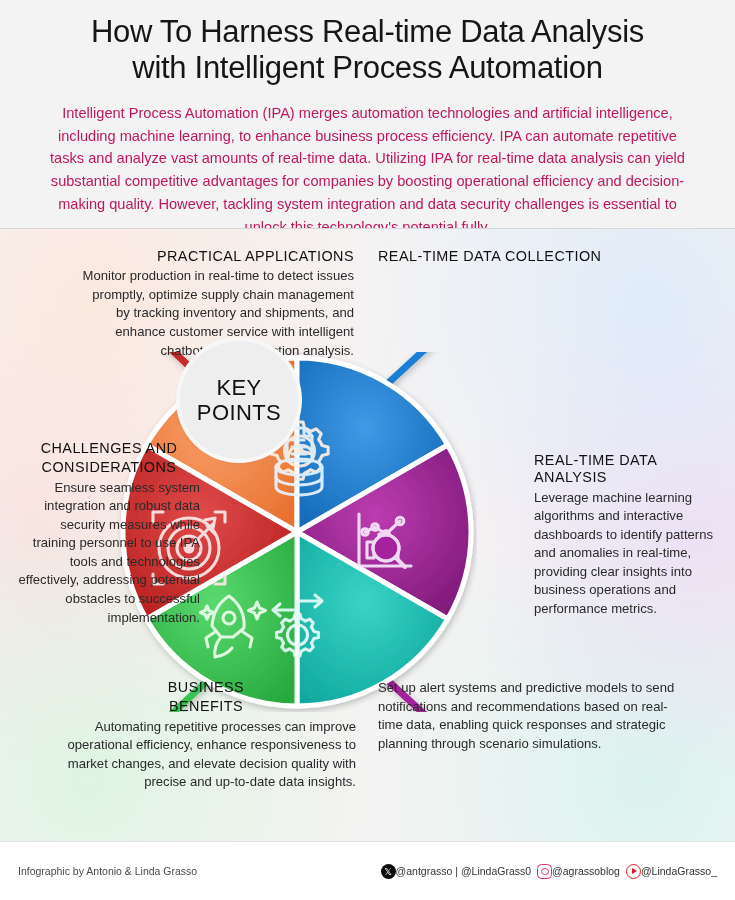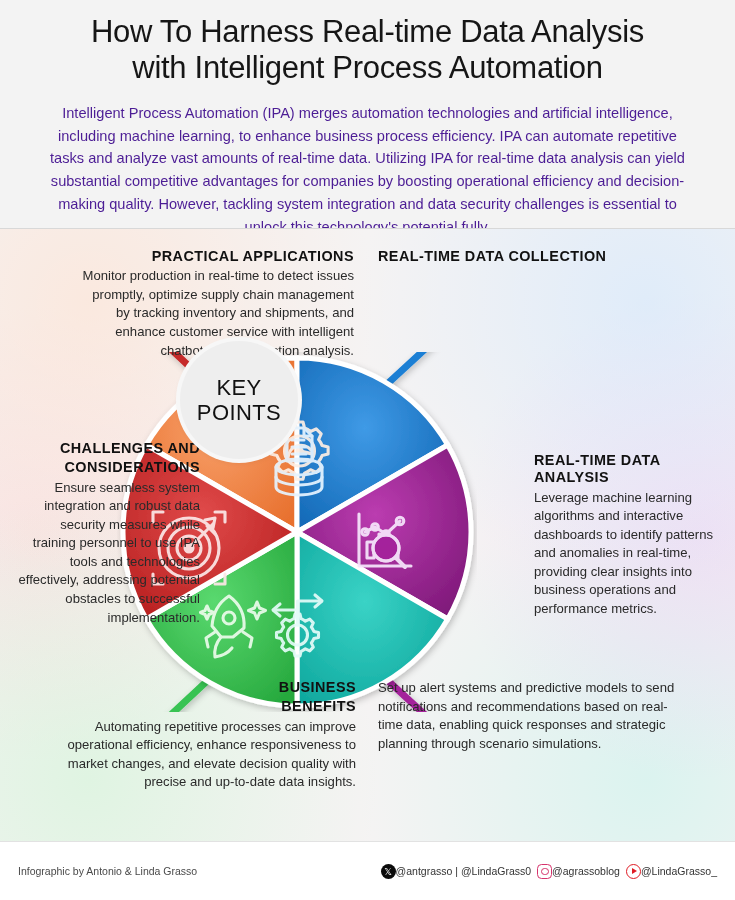--- a/index.html
+++ b/index.html
@@ -12,21 +12,21 @@
   .page { position: relative; width: 735px; height: 900px; background: #f3f3f3; }
 
   
   .header { padding: 14px 26px 0 26px; }
   .title {
     font-size: 31px; line-height: 1.16; font-weight: 400;
     text-align: center; color: #161616; letter-spacing: -0.3px;
   }
   .intro {
     margin: 16px auto 0 auto; max-width: 650px;
-    font-size: 14.6px; line-height: 1.56; text-align: center; color: #4c1d95;
+    font-size: 14.6px; line-height: 1.56; text-align: center; color: #be185d;
   }
   .divider {
     position: absolute; left: 0; top: 228px; width: 735px; height: 1px;
     background: #d8d8d8;
   }
 
   
   .body-area {
     position: absolute; left: 0; top: 229px; width: 735px; height: 612px;
     background:
@@ -49,32 +49,32 @@
     display: flex; flex-direction: column; align-items: center; justify-content: center;
     z-index: 8;
   }
   .center-circle span {
     font-size: 22px; line-height: 1.14; color: #111; letter-spacing: .4px;
   }
 
   
   .blk { position: absolute; z-index: 6; }
   .blk h3 {
-    font-size: 14.4px; font-weight: 700; color: #111;
+    font-size: 14.4px; font-weight: 400; color: #111;
     letter-spacing: .45px; line-height: 1.2; margin-bottom: 2px;
   }
   .blk p { font-size: 13.1px; line-height: 1.42; color: #2a2a2a; }
 
   .blk-practical   { left: 82px;  top: 248px; width: 272px; text-align: right; }
   .blk-collection  { left: 378px; top: 248px; width: 262px; text-align: left; }
   .blk-challenges  { left: 18px;  top: 440px; width: 182px; text-align: right; }
   .blk-analysis    { left: 534px; top: 452px; width: 192px; text-align: left; }
   .blk-benefits    { left: 56px;  top: 679px; width: 300px; text-align: right; }
   .blk-decision    { left: 378px; top: 679px; width: 310px; text-align: left; }
-  .blk-benefits h3, .blk-decision h3, .blk-challenges h3 { text-align: right; }
+  .blk-benefits h3, .blk-decision h3, .blk-challenges h3 { text-align: center; }
   .blk-decision h3 { text-align: center; }
 
   
   .footer {
     position: absolute; left: 0; bottom: 0; width: 735px; height: 59px;
     background: #ffffff; border-top: 1px solid #e2e2e2;
     display: flex; align-items: center; justify-content: space-between;
     padding: 9px 18px;
   }
   .credit { font-size: 10.5px; color: #4a4a4a; }

